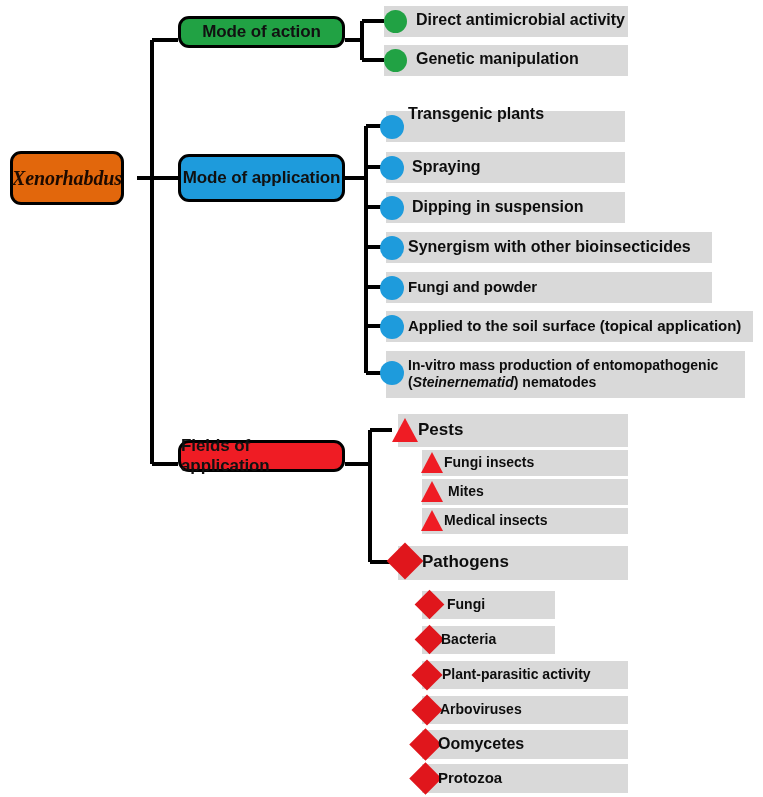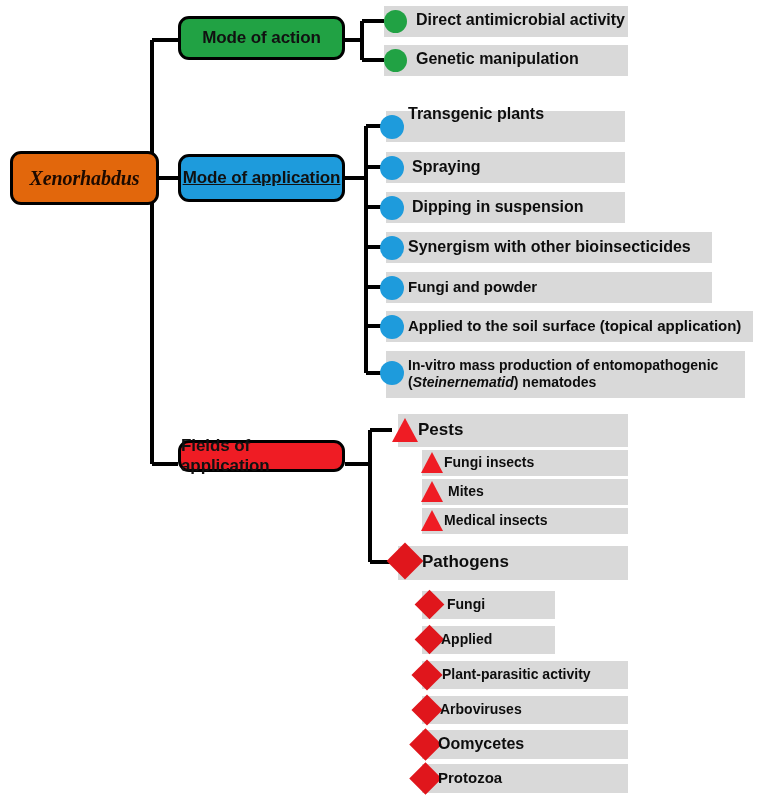--- a/index.html
+++ b/index.html
@@ -39,21 +39,21 @@
     z-index: 3;
   }
   .cat-root {
     background: #e2670c;
     font-family: "Liberation Serif", serif;
     font-style: italic;
     font-size: 20px;
     color: #1c0a00;
   }
   .cat-green  { background: #21a244; font-size: 17px; }
-  .cat-blue   { background: #1e9bdc; font-size: 17px; text-decoration: underline; }
+  .cat-blue   { background: #1e9bdc; font-size: 17px; }
   .cat-red    { background: #ef1c24; font-size: 17px; }
 
   
   .leaf {
     position: absolute;
     box-sizing: border-box;
     background: #d9d9d9;
     display: flex;
     align-items: center;
     z-index: 1;
@@ -126,25 +126,25 @@
       <path d="M366,326 L386,326"></path>
       <path d="M366,373 L386,373"></path>
 
       <path d="M345,464 L370,464"></path>
       <path d="M370,430 L370,562"></path>
       <path d="M370,430 L392,430"></path>
       <path d="M370,562 L392,562"></path>
     </g>
   </svg>
 
-  <div class="cat-box cat-root" style="left:10px; top:151px; width:149px; height:54px;">
+  <div class="cat-box cat-root" style="left:10px; top:151px; width:114px; height:54px;">
     <span>Xenorhabdus</span>
   </div>
 
-  <div class="cat-box cat-green" style="left:178px; top:16px; width:167px; height:44px;">
+  <div class="cat-box cat-green" style="left:178px; top:16px; width:167px; height:32px;">
     <span>Mode of action</span>
   </div>
 
   <div class="cat-box cat-blue" style="left:178px; top:154px; width:167px; height:48px;">
     <span>Mode of application</span>
   </div>
 
   <div class="cat-box cat-red" style="left:178px; top:440px; width:167px; height:32px;align-items:center;">
     <span>Fields of application</span>
   </div>
@@ -204,21 +204,21 @@
   <div class="leaf" style="left:398px; top:546px; width:230px; height:34px;"></div>
   <div class="marker diamond" style="left:392px; top:548px; width:26px; height:26px; background:#e0161c;"></div>
   <div class="leaf-label" style="left:422px; top:552px; font-size:17px; position:absolute;">Pathogens</div>
 
   <div class="leaf" style="left:422px; top:591px; width:133px; height:28px;"></div>
   <div class="marker diamond" style="left:419px; top:594px; width:21px; height:21px; background:#e0161c;"></div>
   <div class="leaf-label" style="left:447px; top:596px; font-size:14px; position:absolute;">Fungi</div>
 
   <div class="leaf" style="left:422px; top:626px; width:133px; height:28px;"></div>
   <div class="marker diamond" style="left:419px; top:629px; width:21px; height:21px; background:#e0161c;"></div>
-  <div class="leaf-label" style="left:441px; top:631px; font-size:14px; position:absolute;">Applied</div>
+  <div class="leaf-label" style="left:441px; top:631px; font-size:14px; position:absolute;">Bacteria</div>
 
   <div class="leaf" style="left:422px; top:661px; width:206px; height:28px;"></div>
   <div class="marker diamond" style="left:416px; top:664px; width:22px; height:22px; background:#e0161c;"></div>
   <div class="leaf-label" style="left:442px; top:666px; font-size:14px; position:absolute;">Plant-parasitic activity</div>
 
   <div class="leaf" style="left:422px; top:696px; width:206px; height:28px;"></div>
   <div class="marker diamond" style="left:416px; top:699px; width:22px; height:22px; background:#e0161c;"></div>
   <div class="leaf-label" style="left:440px; top:701px; font-size:14px; position:absolute;">Arboviruses</div>
 
   <div class="leaf" style="left:422px; top:730px; width:206px; height:29px;"></div>

